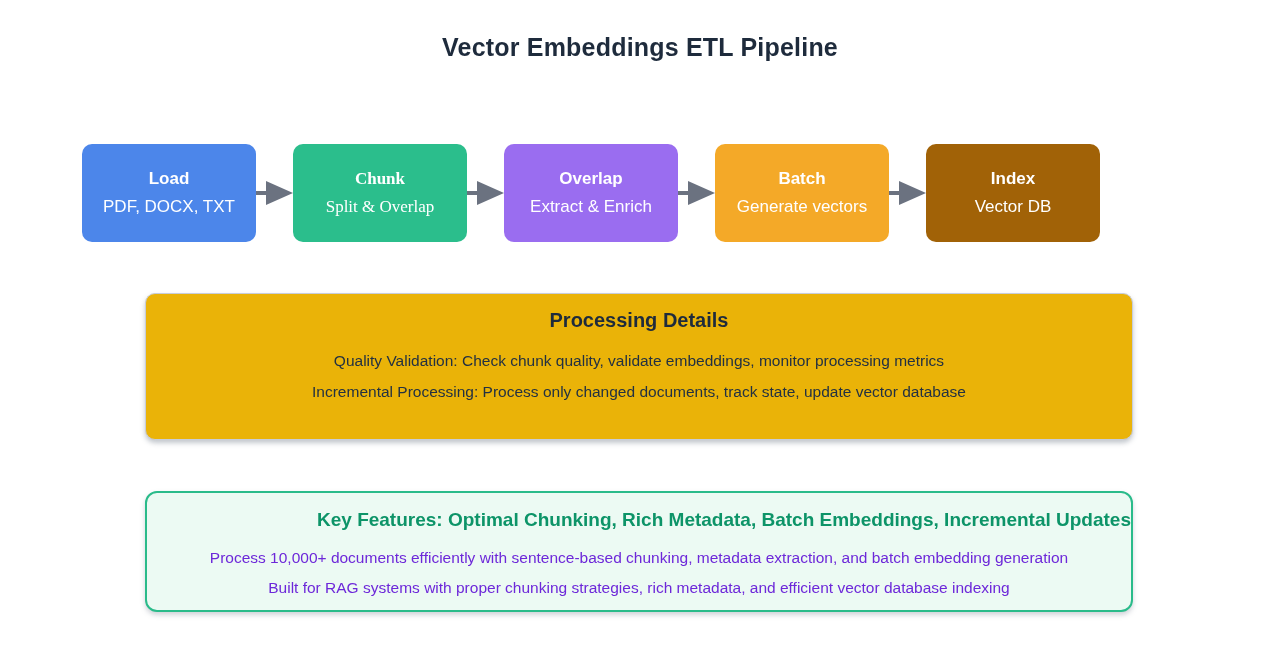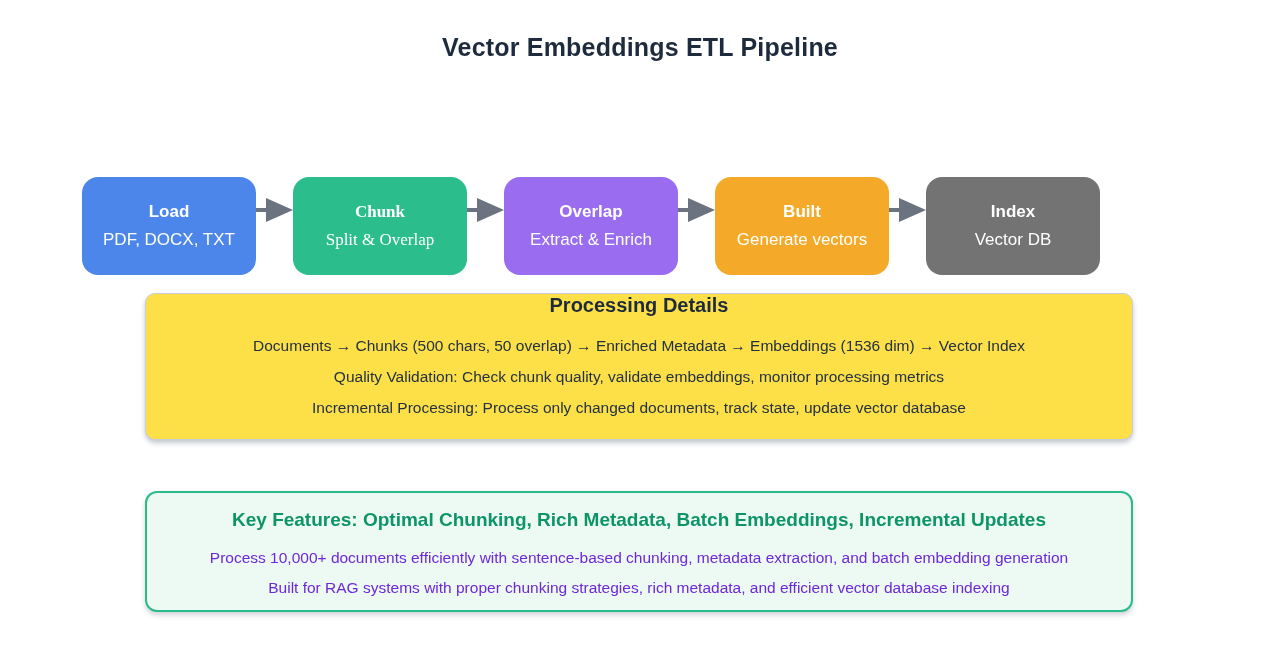--- a/index.html
+++ b/index.html
@@ -16,57 +16,59 @@
     text-align: center;
     font-size: 25px; font-weight: 700; color: #1e2b3c;
     letter-spacing: 0.2px;
   }
 
   .pipeline {
     position: absolute; left: 82px; top: 144px;
     display: flex; align-items: center;
   }
   .stage {
-    width: 174px; height: 98px; border-radius: 16px;
+    width: 174px; height: 98px; border-radius: 10px;
     display: flex; flex-direction: column; justify-content: center; align-items: center;
-    gap: 8px; color: #ffffff; flex: none; margin-top: 33px;
+    gap: 8px; color: #ffffff; flex: none;
   }
   .stage-title { font-size: 17px; font-weight: 700; }
   .stage-sub { font-size: 17px; }
   .arrow { width: 37px; height: 26px; flex: none; display: block; }
 
   .panel {
     position: absolute; left: 145px; width: 988px;
     border-radius: 10px; text-align: center;
   }
   .panel-processing {
     top: 293px; height: 147px;
-    background: #fde047;
+    background: #eab308;
     border: 1.5px solid #c8cdd8;
     box-shadow: 0 3px 5px rgba(120,130,145,0.45);
+    padding-top: 15px;
   }
   .panel-processing .panel-title {
     font-size: 20px; font-weight: 700; color: #1e2b3c;
     margin-bottom: 13px;
   }
   .panel-processing .panel-line {
     font-size: 15.5px; color: #233142; line-height: 31px;
   }
 
   .panel-features {
     top: 491px; height: 121px;
     border-radius: 12px;
     border: 2.5px solid #2abb8a;
     background: #ecfaf3;
     box-shadow: 0 3px 5px rgba(120,130,145,0.35);
     padding-top: 16px;
   }
   .panel-features .panel-title {
     font-size: 19px; font-weight: 700; color: #0d9468;
     margin-bottom: 12px;
+    text-align: right;
   }
   .panel-features .panel-line {
     font-size: 15.5px; color: #6d28d9; line-height: 30px;
   }
 </style>
 </head>
 <body>
 
 <div class="page">
 
@@ -98,39 +100,38 @@
       <div class="stage-title">Overlap</div>
       <div class="stage-sub">Extract &amp; Enrich</div>
     </div>
 
     <svg class="arrow" viewBox="0 0 37 26" style="color: rgb(107, 114, 128);">
       <rect x="0" y="11" width="13" height="4" fill="currentColor"></rect>
       <polygon points="10,1 10,25 37,13" fill="currentColor"></polygon>
     </svg>
 
     <div class="stage" style="background-color: rgb(244, 169, 40);">
-      <div class="stage-title">Built</div>
+      <div class="stage-title">Batch</div>
       <div class="stage-sub">Generate vectors</div>
     </div>
 
     <svg class="arrow" viewBox="0 0 37 26" style="color: rgb(107, 114, 128);">
       <rect x="0" y="11" width="13" height="4" fill="currentColor"></rect>
       <polygon points="10,1 10,25 37,13" fill="currentColor"></polygon>
     </svg>
 
-    <div class="stage" style="background-color: #737373;">
+    <div class="stage" style="background-color: #a16207;">
       <div class="stage-title">Index</div>
       <div class="stage-sub">Vector DB</div>
     </div>
 
   </div>
 
   <div class="panel panel-processing">
     <div class="panel-title">Processing Details</div>
-    <div class="panel-line">Documents → Chunks (500 chars, 50 overlap) → Enriched Metadata → Embeddings (1536 dim) → Vector Index</div>
     <div class="panel-line">Quality Validation: Check chunk quality, validate embeddings, monitor processing metrics</div>
     <div class="panel-line">Incremental Processing: Process only changed documents, track state, update vector database</div>
   </div>
 
   <div class="panel panel-features" style="background-color: rgb(236, 250, 243); border-color: rgb(42, 187, 138);">
     <div class="panel-title" style="color: rgb(13, 148, 104);">Key Features: Optimal Chunking, Rich Metadata, Batch Embeddings, Incremental Updates</div>
     <div class="panel-line">Process 10,000+ documents efficiently with sentence-based chunking, metadata extraction, and batch embedding generation</div>
     <div class="panel-line">Built for RAG systems with proper chunking strategies, rich metadata, and efficient vector database indexing</div>
   </div>
 

